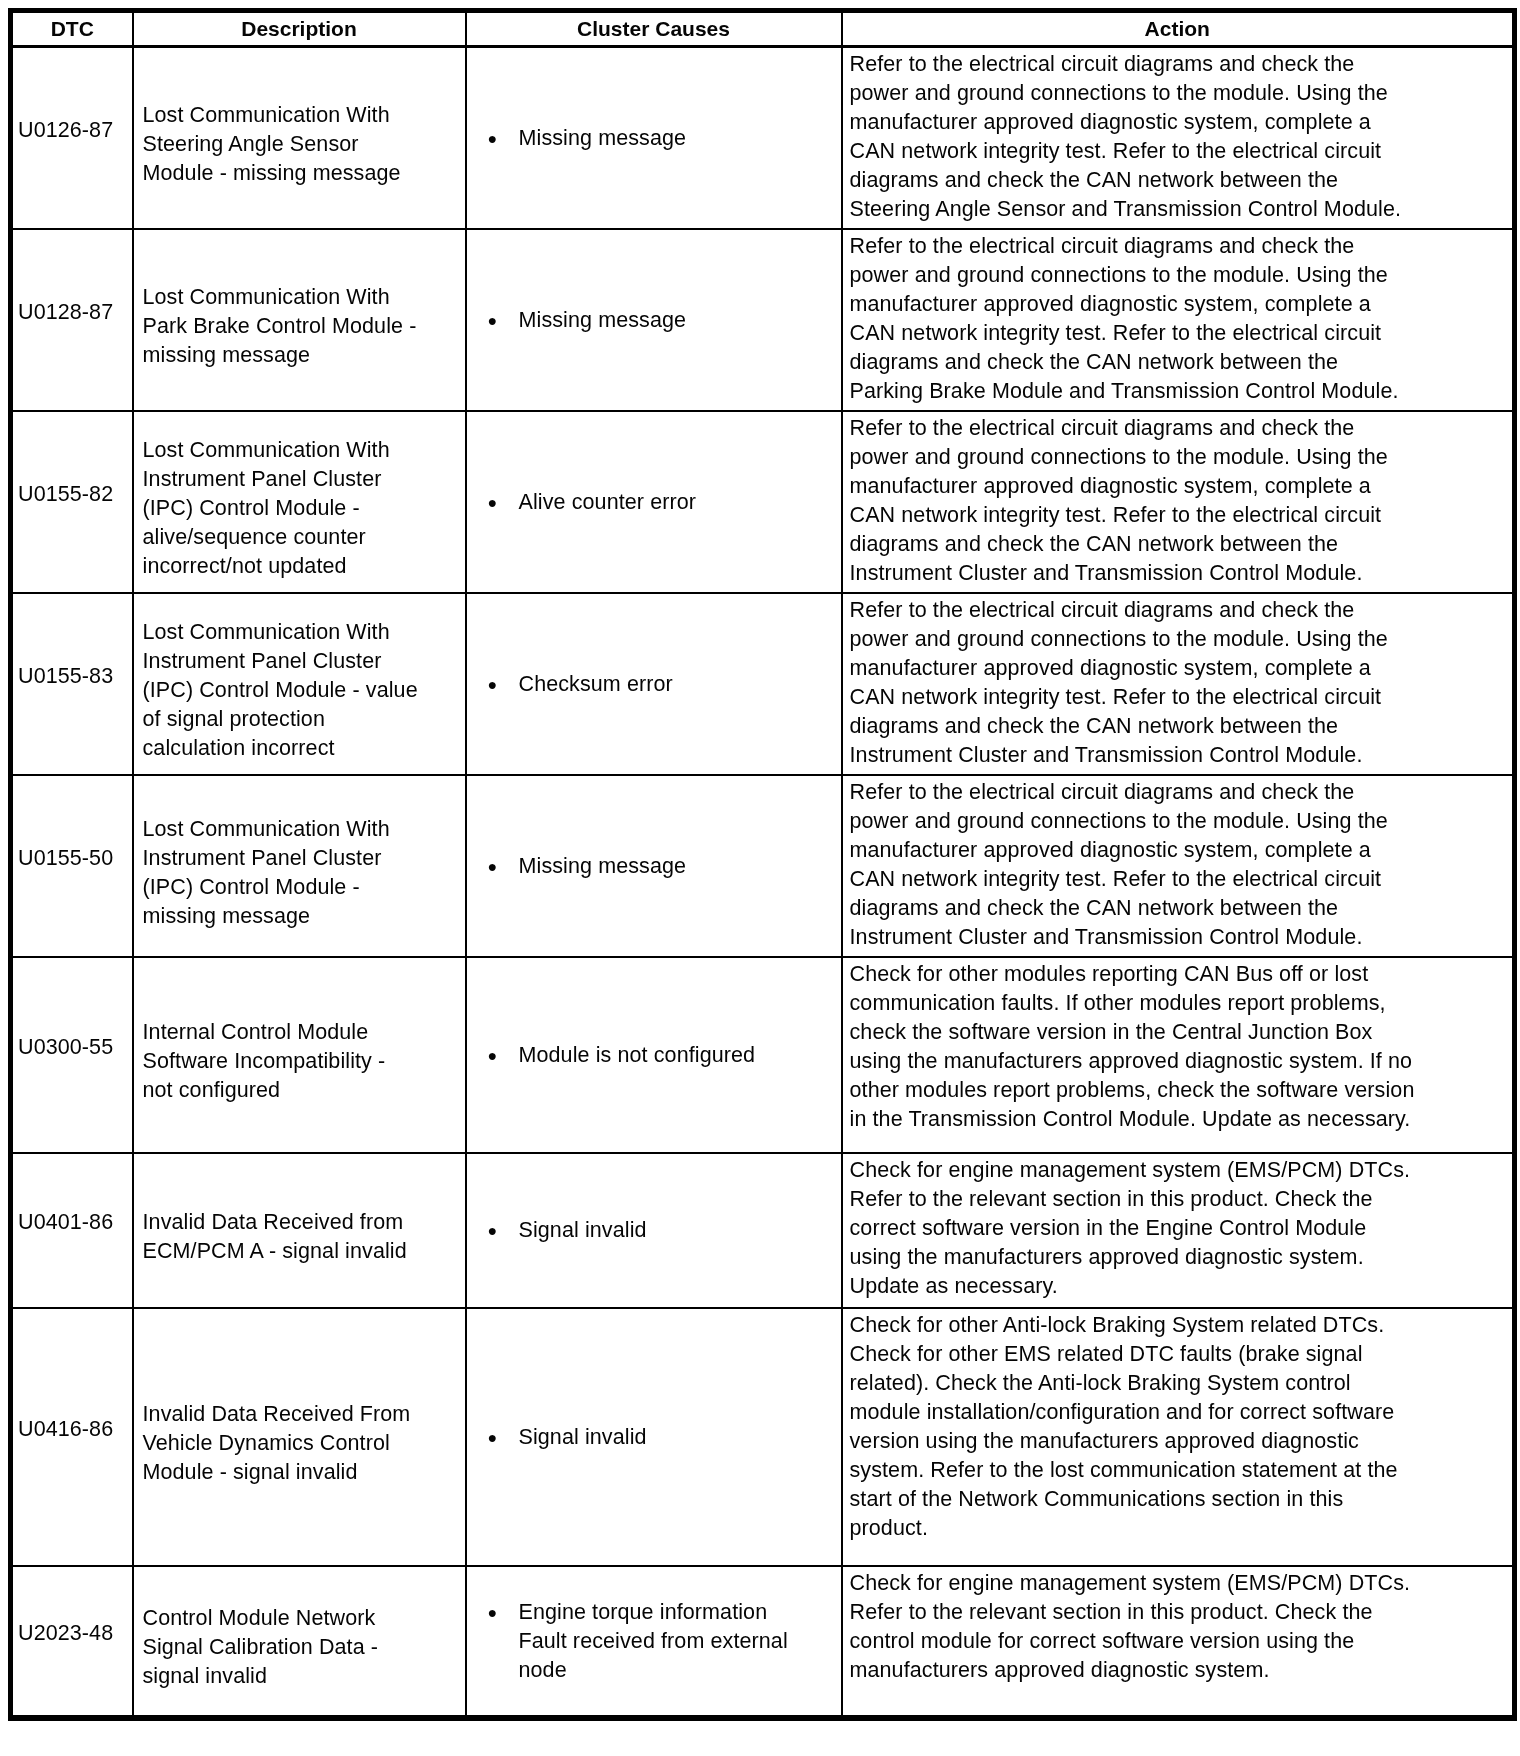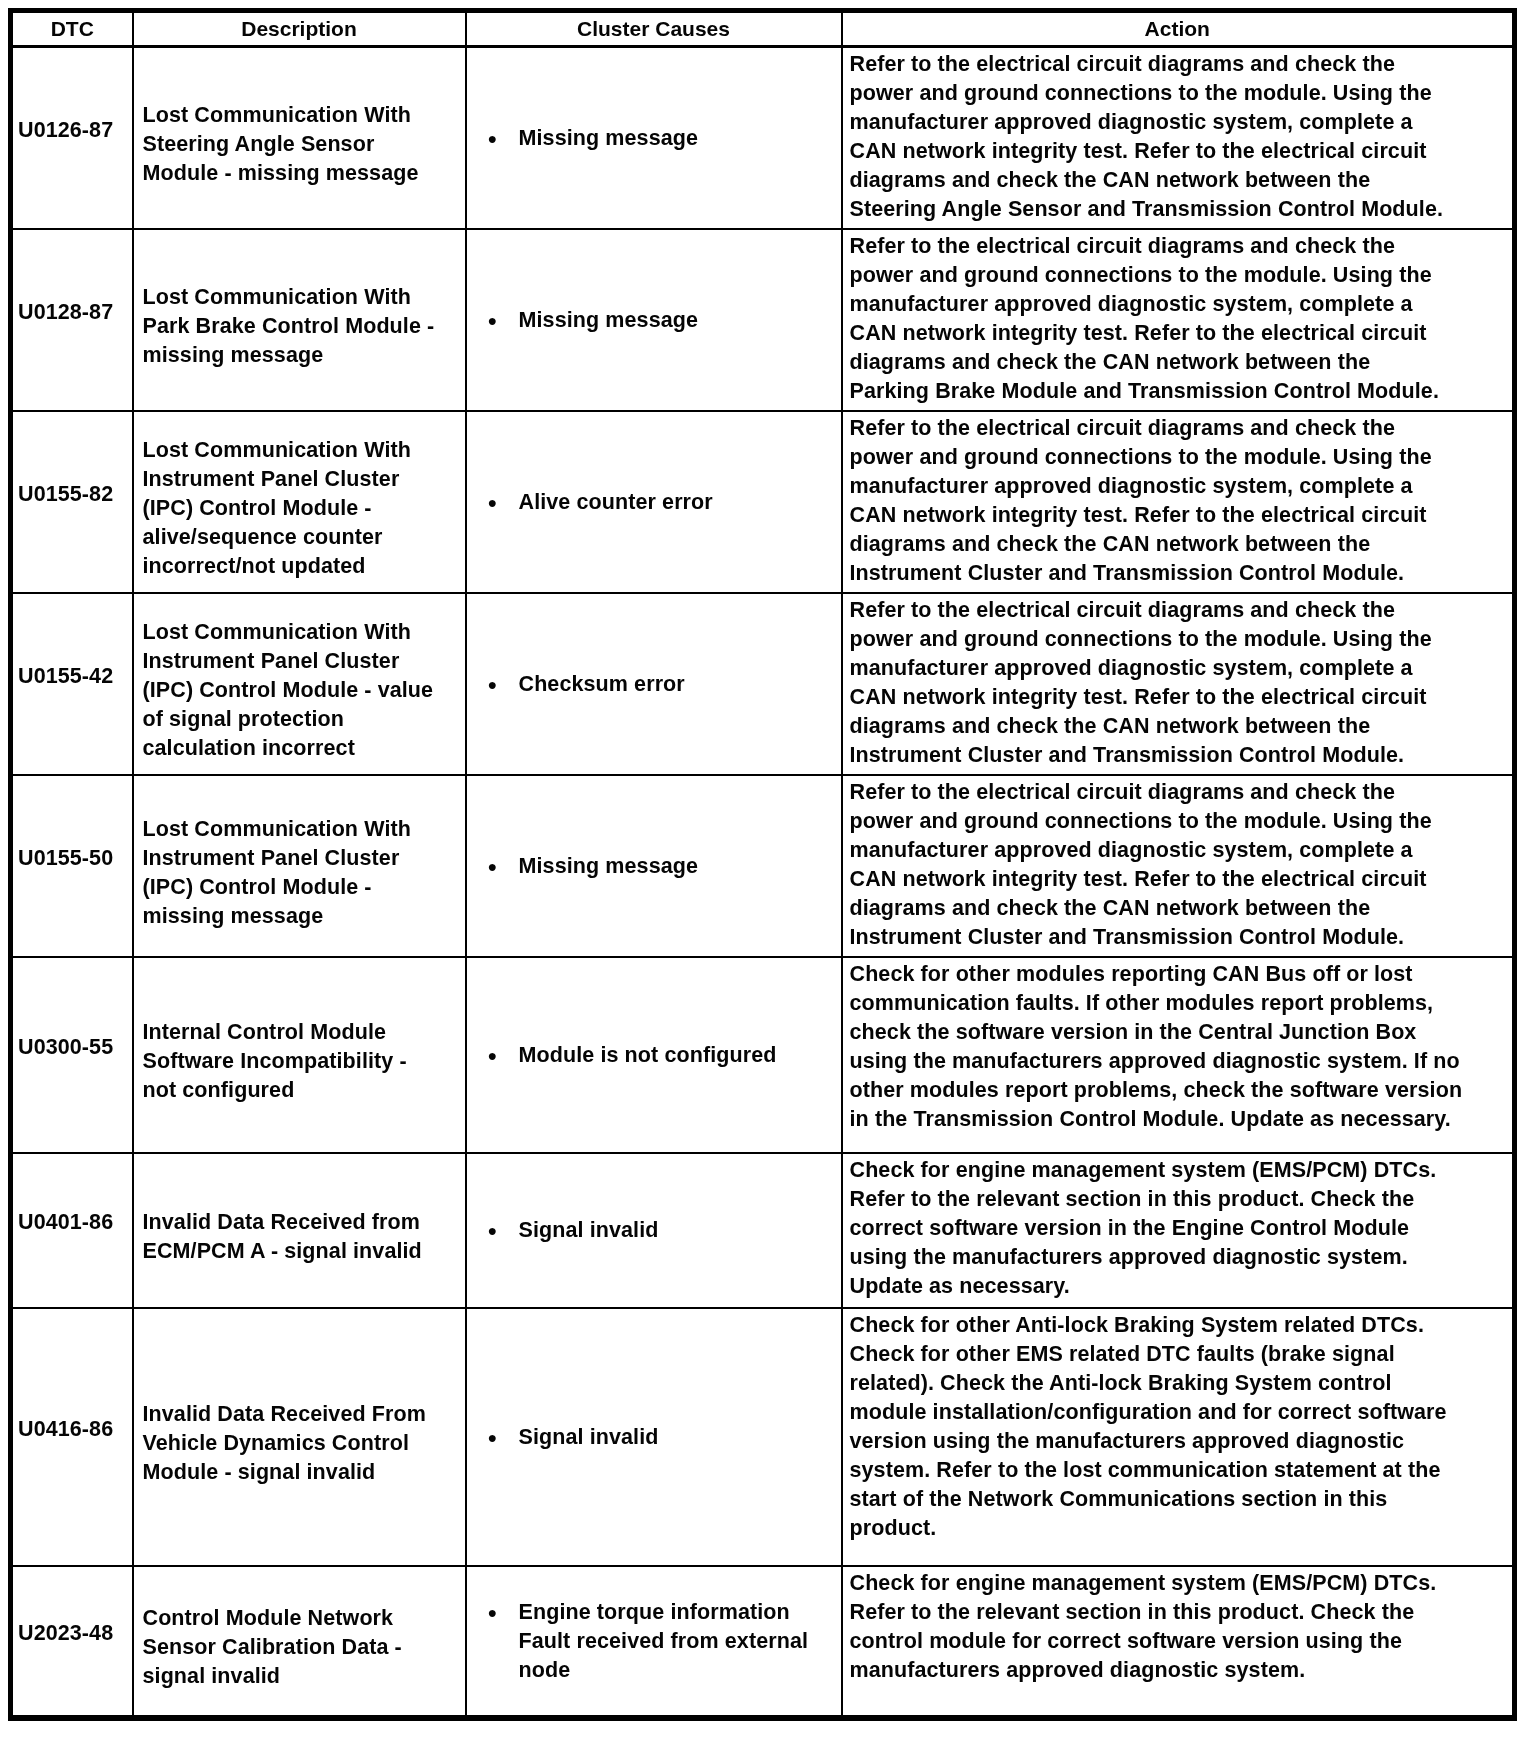--- a/index.html
+++ b/index.html
@@ -28,21 +28,20 @@
     background: #fff;
   }
   col.c-dtc    { width: 122px; }
   col.c-desc   { width: 333px; }
   col.c-causes { width: 376px; }
   col.c-action { width: 673px; }
 
   th, td {
     border: 2px solid #000;
     box-sizing: border-box;
-    font-weight: bold;
   }
   thead th {
     height: 36px;
     font-size: 21px;
     font-weight: bold;
     text-align: center;
     vertical-align: middle;
     padding: 2px 4px;
     border-bottom-width: 3px;
   }
@@ -155,21 +154,21 @@
             </div>
           </td>
           <td class="action-cell">Refer to the electrical circuit diagrams and check the
 power and ground connections to the module. Using the
 manufacturer approved diagnostic system, complete a
 CAN network integrity test. Refer to the electrical circuit
 diagrams and check the CAN network between the
 Instrument Cluster and Transmission Control Module.</td>
         </tr>
         <tr style="height: 178px;">
-          <td class="dtc-cell">U0155-42</td>
+          <td class="dtc-cell">U0155-83</td>
           <td class="desc-cell">Lost Communication With
 Instrument Panel Cluster
 (IPC) Control Module - value
 of signal protection
 calculation incorrect</td>
           <td class="causes-cell">
             <div class="cause-item">
               <span class="bullet-dot">●</span>
               <div class="cause-text">Checksum error</div>
             </div>
@@ -250,21 +249,21 @@
 related). Check the Anti-lock Braking System control
 module installation/configuration and for correct software
 version using the manufacturers approved diagnostic
 system. Refer to the lost communication statement at the
 start of the Network Communications section in this
 product.</td>
         </tr>
         <tr style="height: 152px;">
           <td class="dtc-cell">U2023-48</td>
           <td class="desc-cell">Control Module Network
-Sensor Calibration Data -
+Signal Calibration Data -
 signal invalid</td>
           <td class="causes-cell">
             <div class="cause-item">
               <span class="bullet-dot">●</span>
               <div class="cause-text">Engine torque information
 Fault received from external
 node</div>
             </div>
           </td>
           <td class="action-cell">Check for engine management system (EMS/PCM) DTCs.

